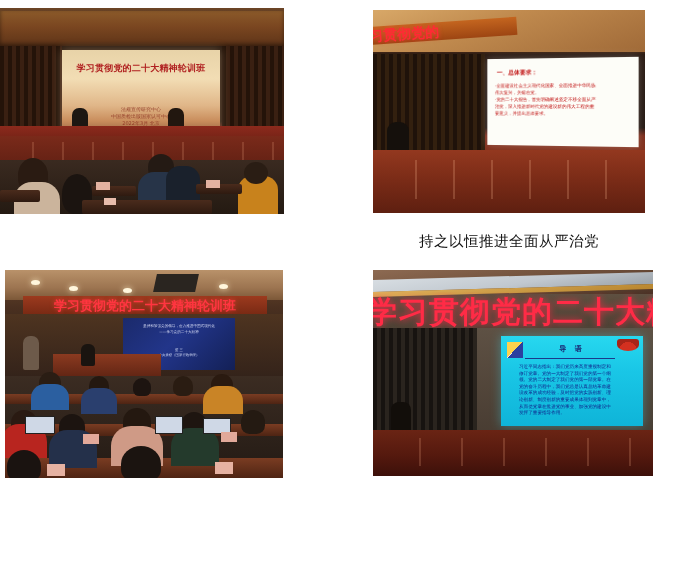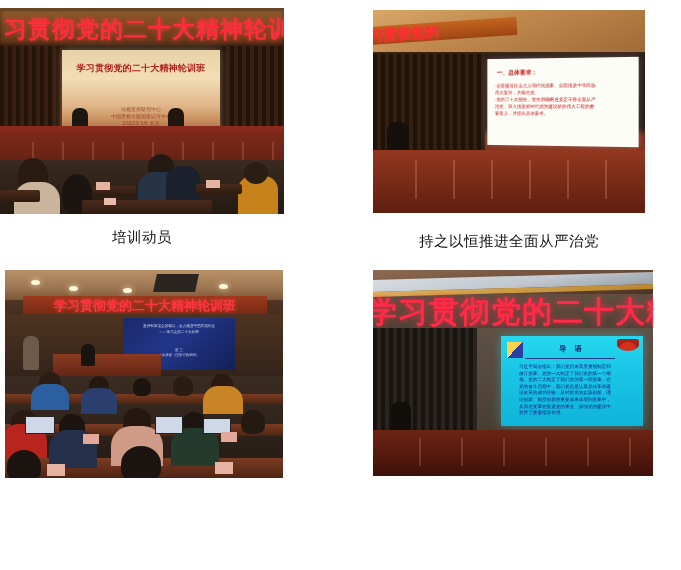--- a/index.html
+++ b/index.html
@@ -246,21 +246,20 @@
       rgba(255,180,140,.2) 40px 42px); }
 </style>
 </head>
 <body>
 
 <div class="gallery">
 
   <div class="cell" id="cell-1">
     <div class="photo p1-bg">
       <div class="p1-banner"></div>
-      <div class="p1-banner-text">习贯彻党的二十大精神轮训</div>
       <div class="p1-curtain-l"></div>
       <div class="p1-curtain-r"></div>
       <div class="p1-screen">
         <div class="p1-s-title">学习贯彻党的二十大精神轮训班</div>
         <div class="p1-s-org">
           <div>法规宣传研究中心</div>
           <div>中国质检出版国家认可中心</div>
           <div>2022年3月  北京</div>
         </div>
       </div>
@@ -278,23 +277,20 @@
         <div class="p1-h" style="left:238px;top:16px;width:40px;height:38px;background:#c8821c;border-radius:14px 14px 0 0;"></div>
         <div class="p1-h" style="left:244px;top:2px;width:24px;height:22px;background:#2a1d14;border-radius:50%;"></div>
         <div class="p1-desk" style="left:0;top:30px;width:40px;height:12px;"></div>
         <div class="p1-desk" style="left:92px;top:26px;width:44px;height:10px;"></div>
         <div class="p1-desk" style="left:196px;top:24px;width:46px;height:10px;"></div>
         <div class="p1-desk" style="left:82px;top:40px;width:130px;height:14px;"></div>
         <div style="position:absolute;left:96px;top:22px;width:14px;height:8px;background:#e3b2a0;"></div>
         <div style="position:absolute;left:206px;top:20px;width:14px;height:8px;background:#e3b2a0;"></div>
         <div style="position:absolute;left:104px;top:38px;width:12px;height:7px;background:#e8bcab;"></div>
       </div>
-    </div>
-    <div class="caption">
-      <span class="line">培训动员</span>
     </div>
   </div>
 
   <div class="cell" id="cell-2">
     <div class="photo p2-bg">
       <div class="p2-ceiling"></div>
       <div class="p2-banner">
         <div class="p2-banner-text">习贯彻党的</div>
       </div>
       <div class="p2-curtain"></div>

